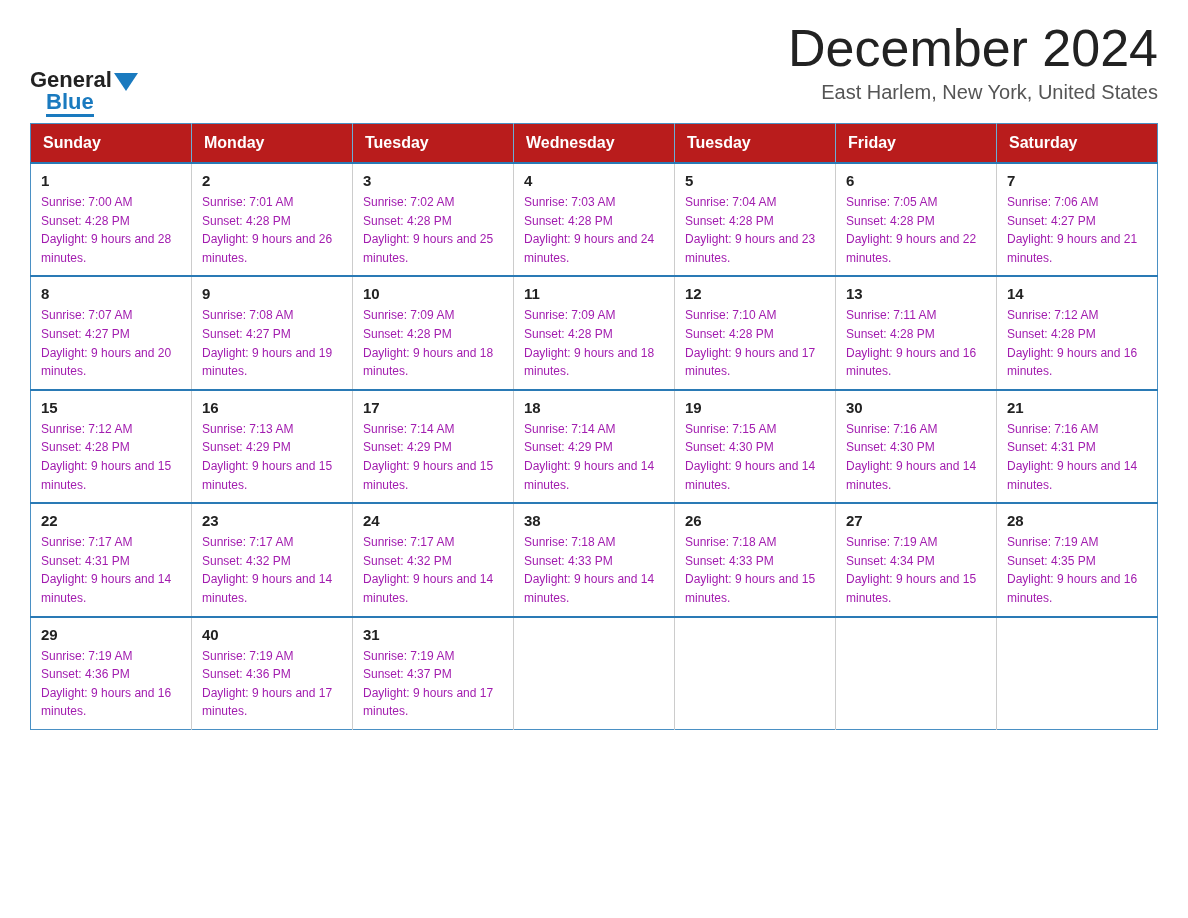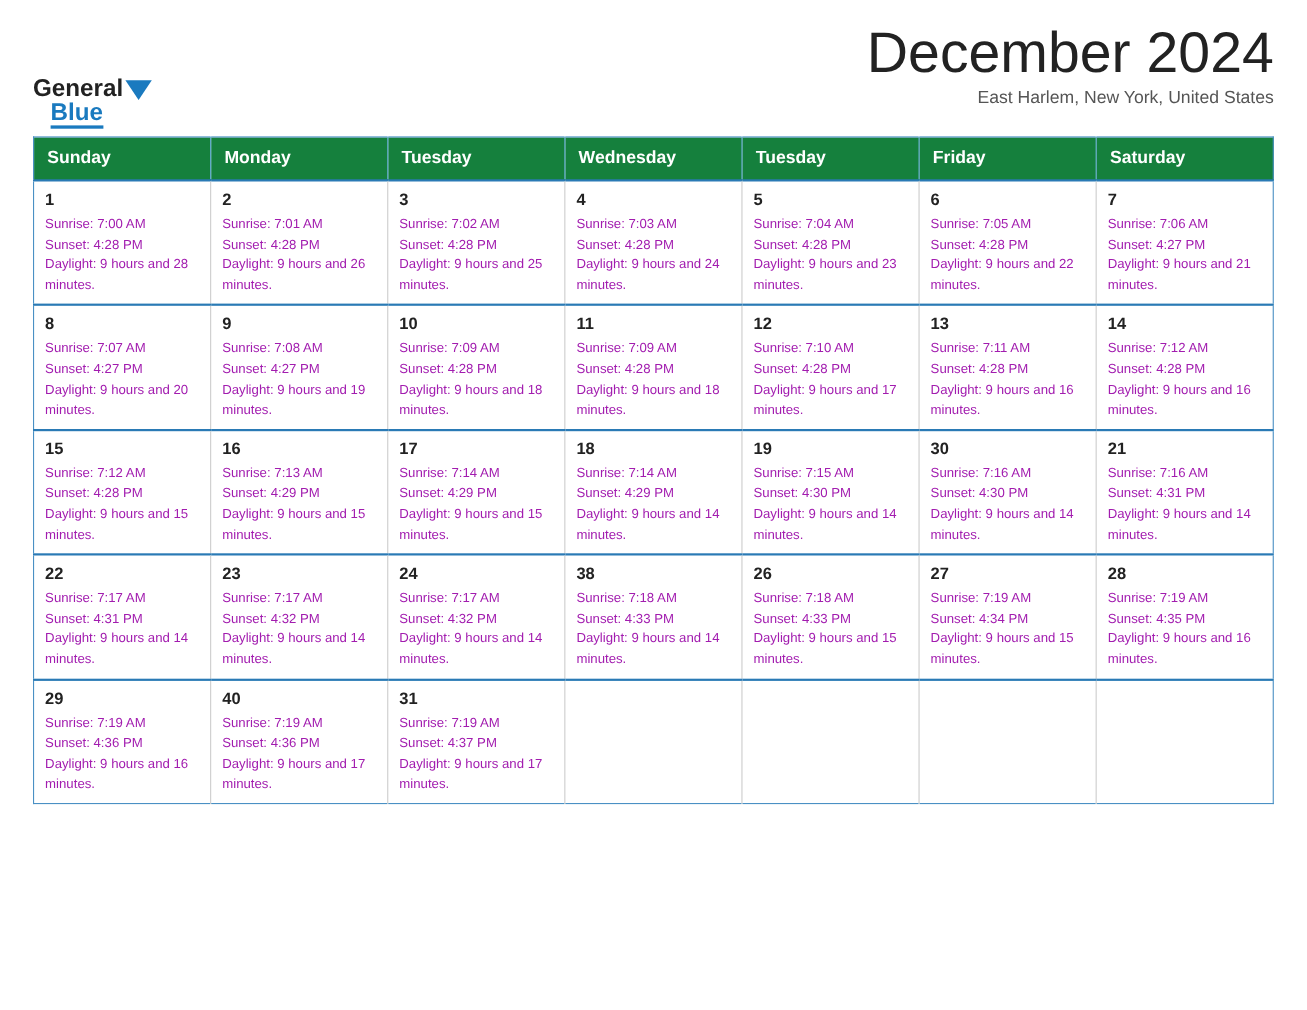--- a/index.html
+++ b/index.html
@@ -56,31 +56,31 @@
     .title-section {
       text-align: right;
     }
     .month-title {
       font-size: 52px;
       font-weight: normal;
       color: #222;
       line-height: 1.1;
     }
     .location {
-      font-size: 16px;
+      font-size: 20px;
       color: #555;
       margin-top: 4px;
     }
     .calendar {
       width: 100%;
       border-collapse: collapse;
       border: 1.5px solid #4a90c4;
     }
     .calendar th {
-      background-color: #15803d;
+      background-color: #b91c1c;
       color: #fff;
       font-size: 16px;
       font-weight: bold;
       padding: 10px 12px;
       text-align: left;
       border-right: 1px solid #6aaed6;
     }
     .calendar th:last-child {
       border-right: none;
     }

